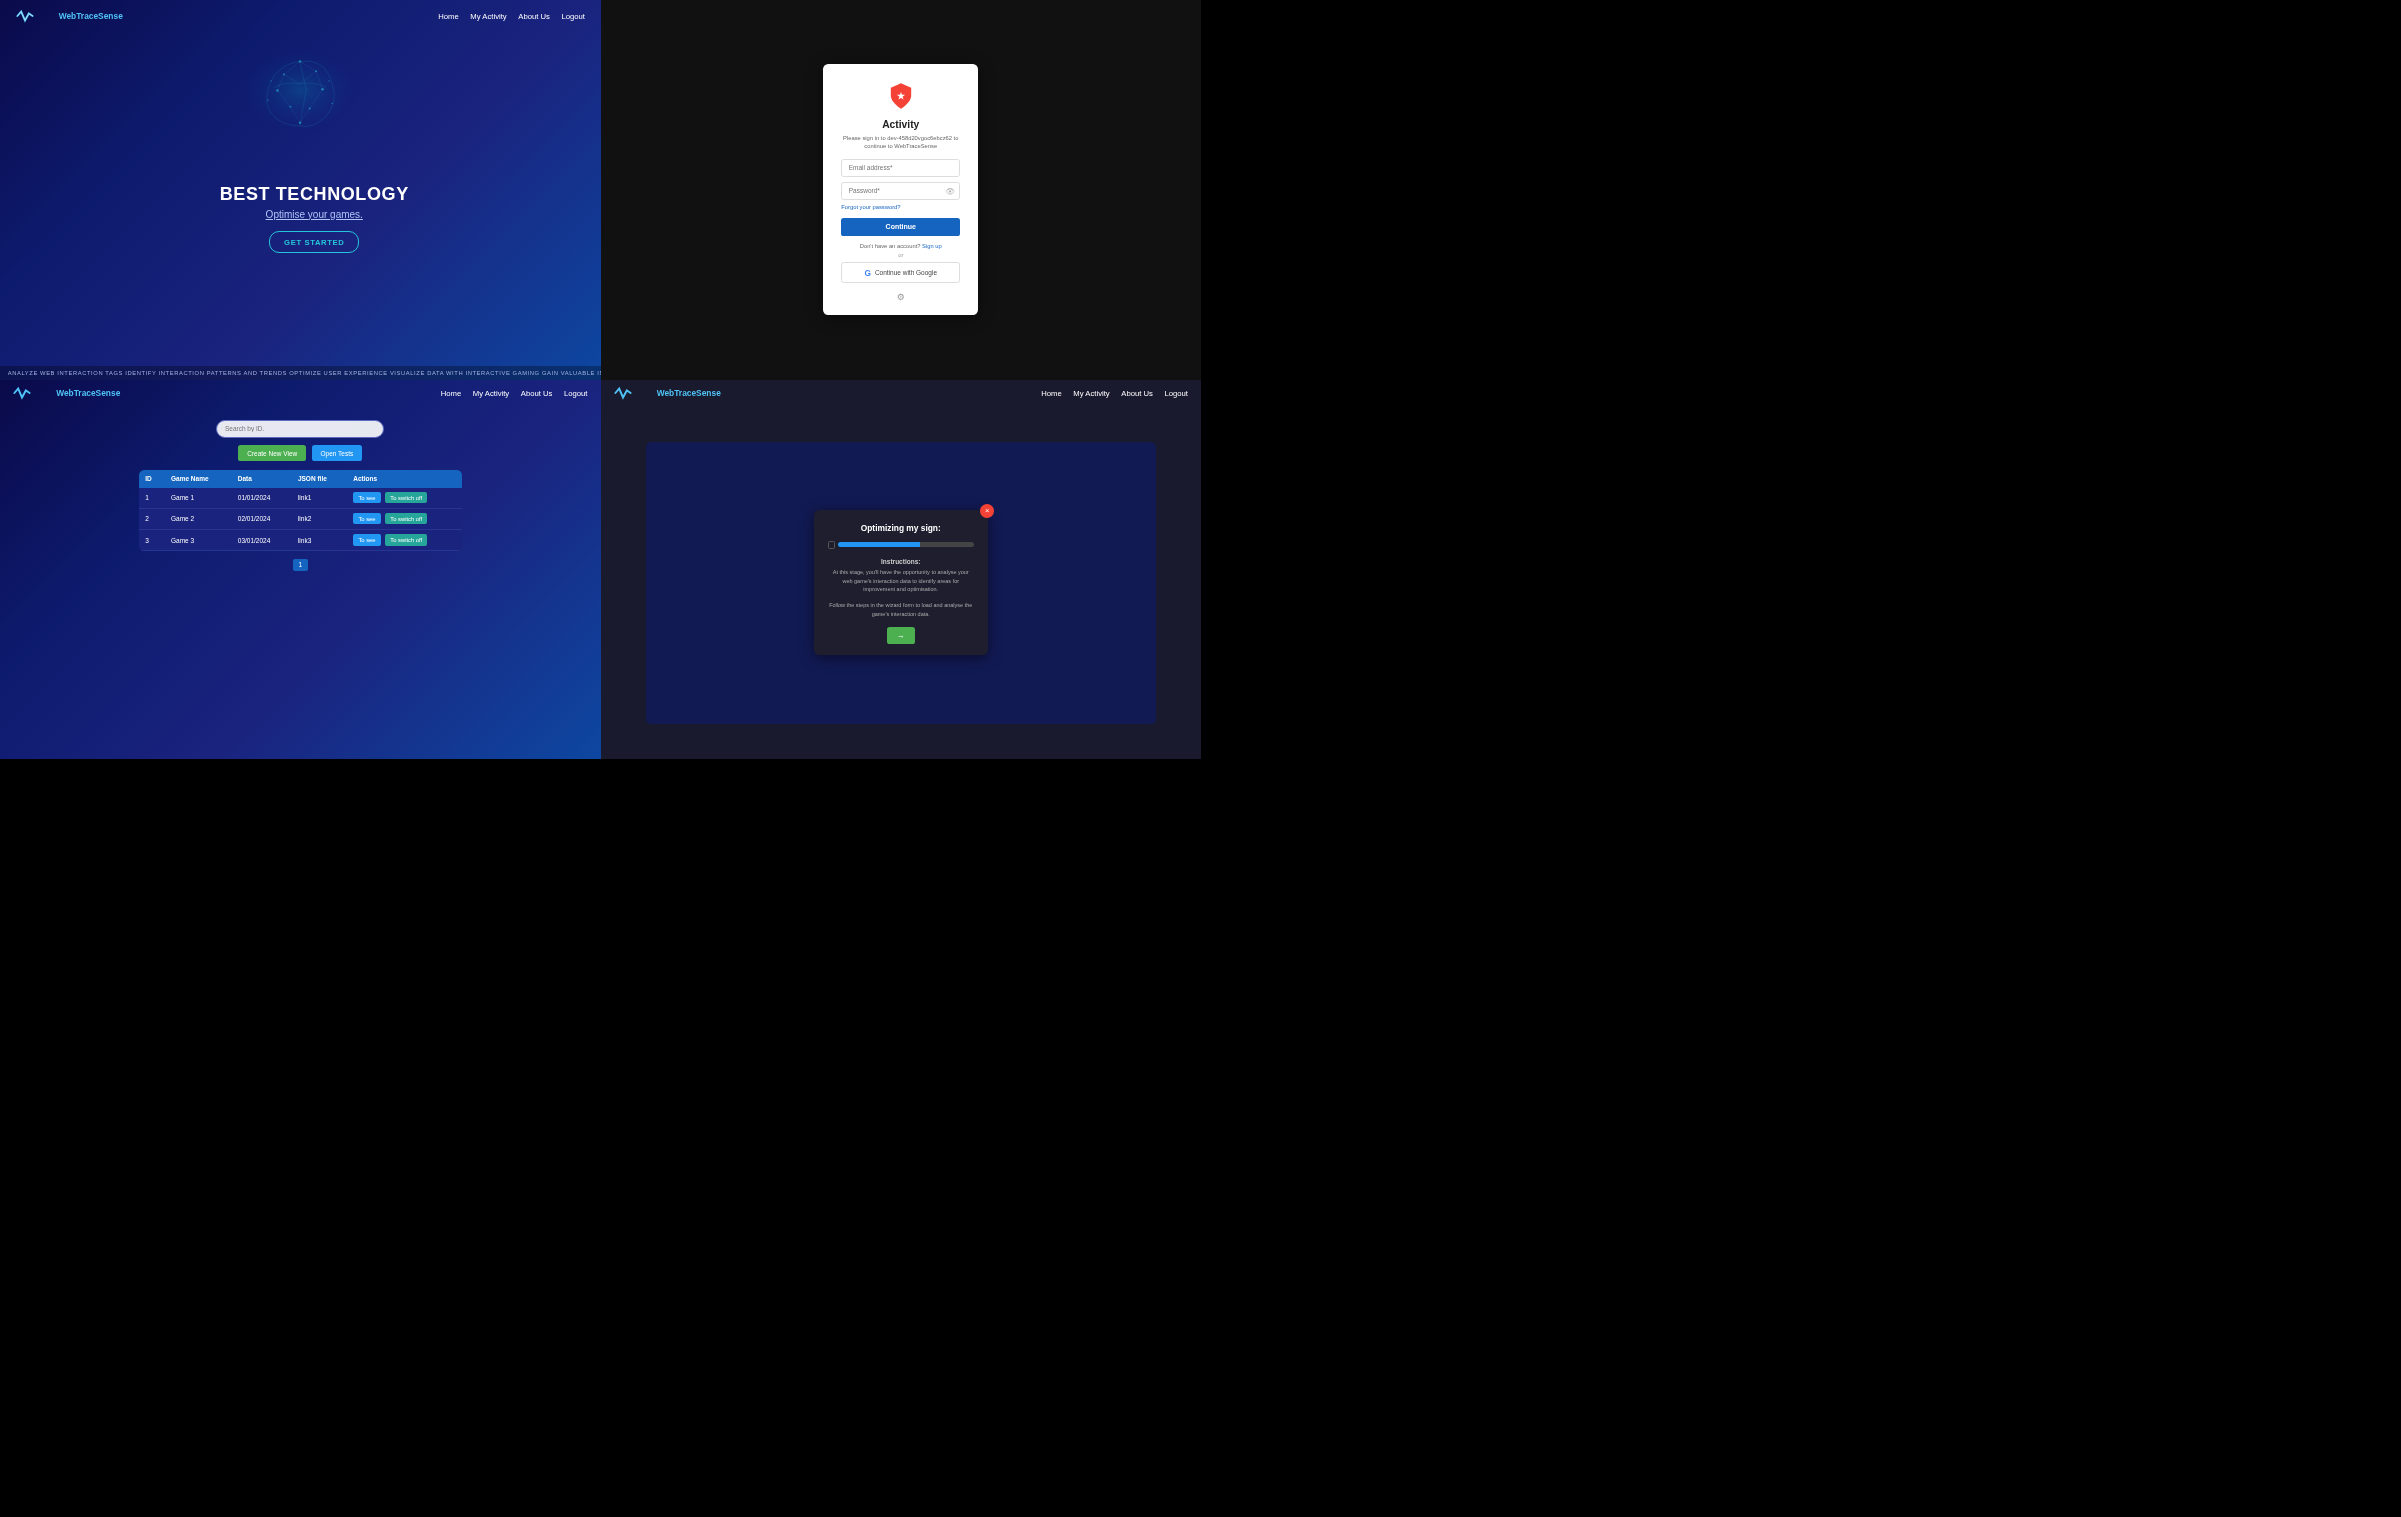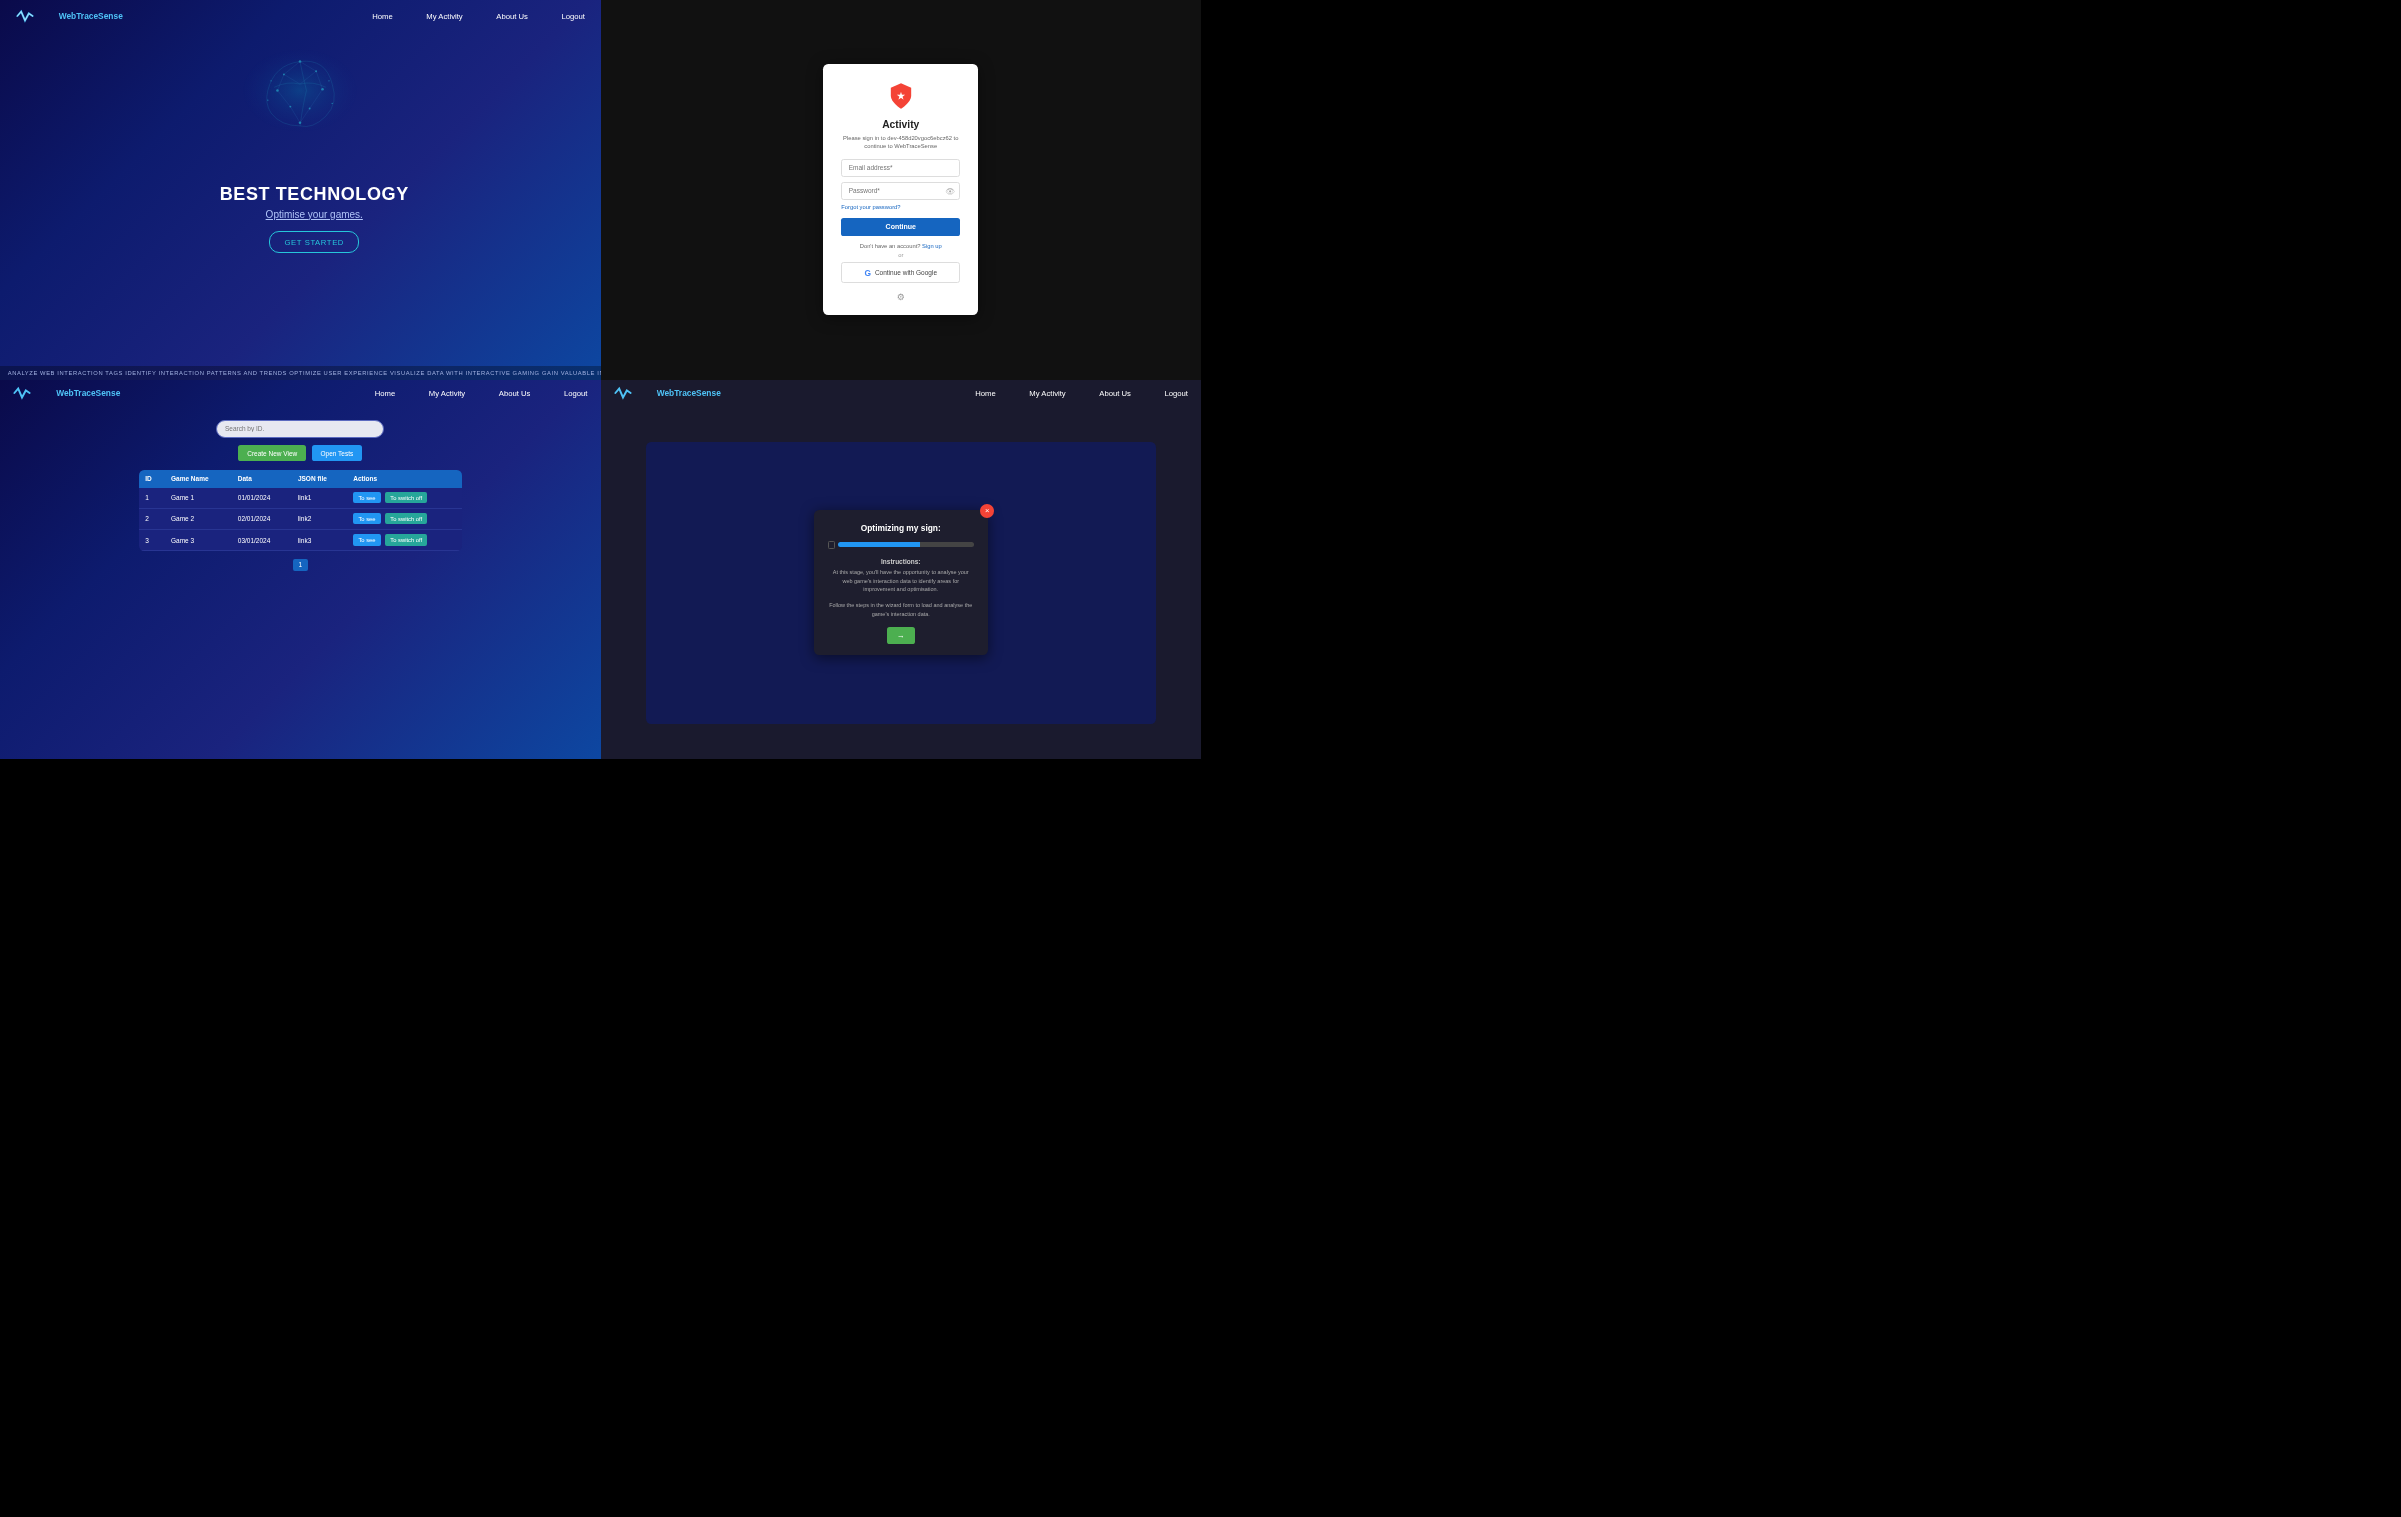--- a/index.html
+++ b/index.html
@@ -48,21 +48,20 @@
     .nav-links {
       display: flex;
       gap: 11.6px;
       color: #fff;
       font-size: 7.7px;
     }
     .nav-links a {
       color: #fff;
       text-decoration: none;
       cursor: pointer;
-      margin-left: 22px;
     }
     .hero-content {
       flex: 1;
       display: flex;
       flex-direction: column;
       align-items: center;
       justify-content: center;
       position: relative;
       padding-bottom: 26px;
     }
@@ -94,21 +93,21 @@
       margin-bottom: 11.6px;
       text-decoration: underline;
     }
     .get-started-btn {
       background: transparent;
       border: 1.3px solid #26c6da;
       color: #26c6da;
       padding: 5.2px 14px;
       border-radius: 10px;
       font-size: 7.7px;
-      font-weight: normal;
+      font-weight: bold;
       letter-spacing: 0.6px;
       cursor: pointer;
     }
     .ticker-bar {
       background: rgba(0,0,0,0.3);
       color: #a0b0e0;
       font-size: 5.8px;
       padding: 3.9px 7.7px;
       white-space: nowrap;
       overflow: hidden;

